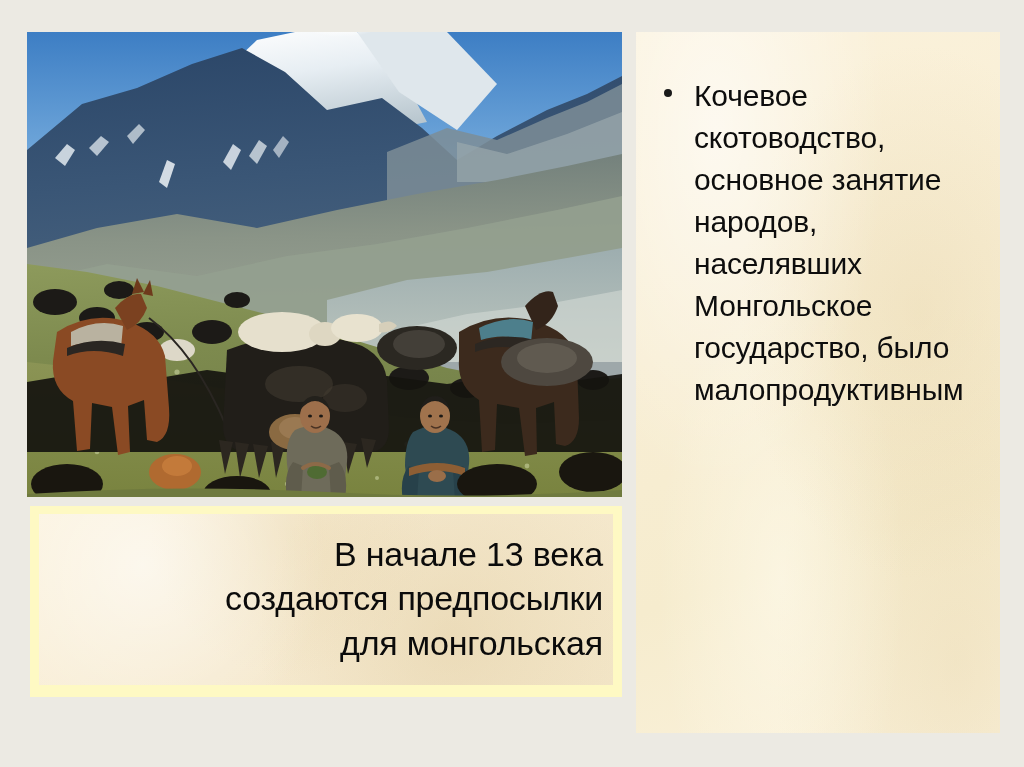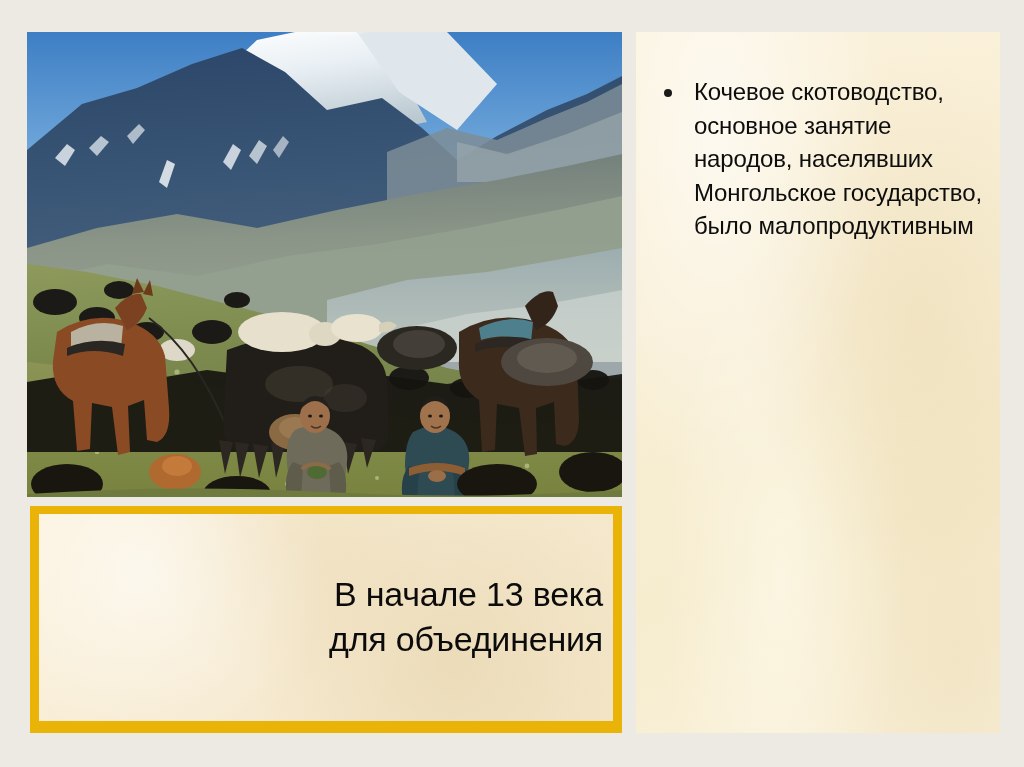--- a/index.html
+++ b/index.html
@@ -33,23 +33,23 @@
     background: #51606b;
   }
   .photo svg { display: block; width: 100%; height: 100%; }
 
   
   .caption-box {
     position: absolute;
     left: 30px;
     top: 506px;
     width: 592px;
-    height: 227px;
+    height: 191px;
     box-sizing: border-box;
-    background: #eab308;
+    background: #fef9c3;
     padding: 8px 9px 12px 9px;
   }
   .caption-inner {
     width: 100%;
     height: 100%;
     box-sizing: border-box;
     background:
       radial-gradient(circle at 18% 30%, rgba(255,255,255,.55) 0%, rgba(255,255,255,0) 38%),
       radial-gradient(circle at 72% 72%, rgba(214,190,140,.30) 0%, rgba(214,190,140,0) 45%),
       radial-gradient(circle at 44% 12%, rgba(234,216,176,.45) 0%, rgba(234,216,176,0) 40%),
@@ -89,21 +89,21 @@
   .bullets {
     list-style: none;
     margin: 0;
     padding: 43px 18px 0 14px;
   }
   .bullet-item {
     position: relative;
     padding-left: 44px;
     margin-bottom: 14px;
     color: #0d0d0d;
-    font-size: 24px;
+    font-size: 30px;
     line-height: 1.40;
     letter-spacing: -0.15px;
   }
   .bullet-dot {
     position: absolute;
     left: 14px;
     top: 14px;
     width: 8px;
     height: 8px;
     border-radius: 50%;
@@ -336,21 +336,22 @@
       </g>
 
       <path d="M0,462 q150,-10 300,-2 q150,8 295,-2 L595,465 L0,465 Z" fill="#6f7a3e"></path>
     </svg>
   </div>
 
   <div class="caption-box">
     <div class="caption-inner">
       <div class="caption-text">
         <div>В начале 13 века</div>
-        <div>для объединения</div>
+        <div>создаются предпосылки</div>
+        <div>для монгольская</div>
       </div>
     </div>
   </div>
 
   <div class="right-panel">
     <ul class="bullets">
       <li class="bullet-item">
         <span class="bullet-dot"></span>
         <span>Кочевое скотоводство, основное занятие народов, населявших Монгольское государство, было малопродуктивным</span>
       </li>

